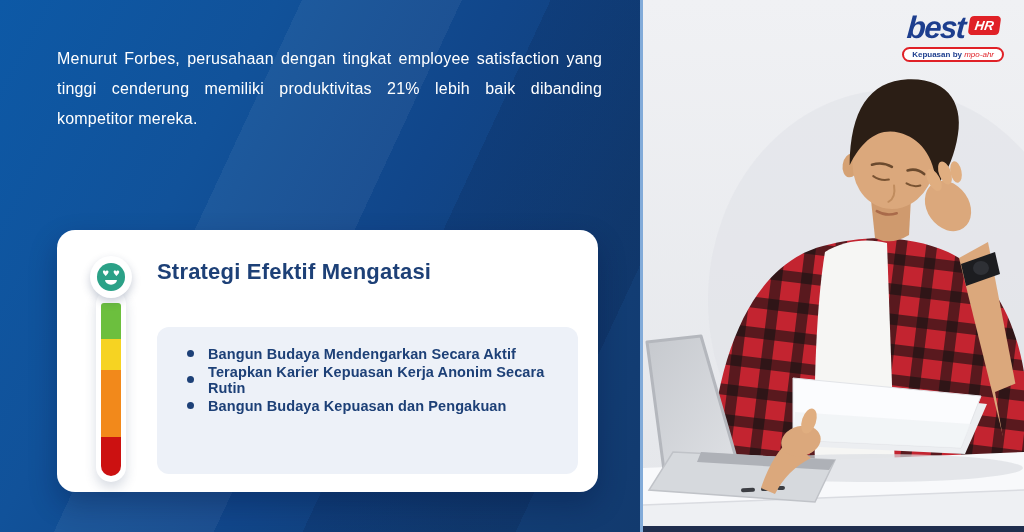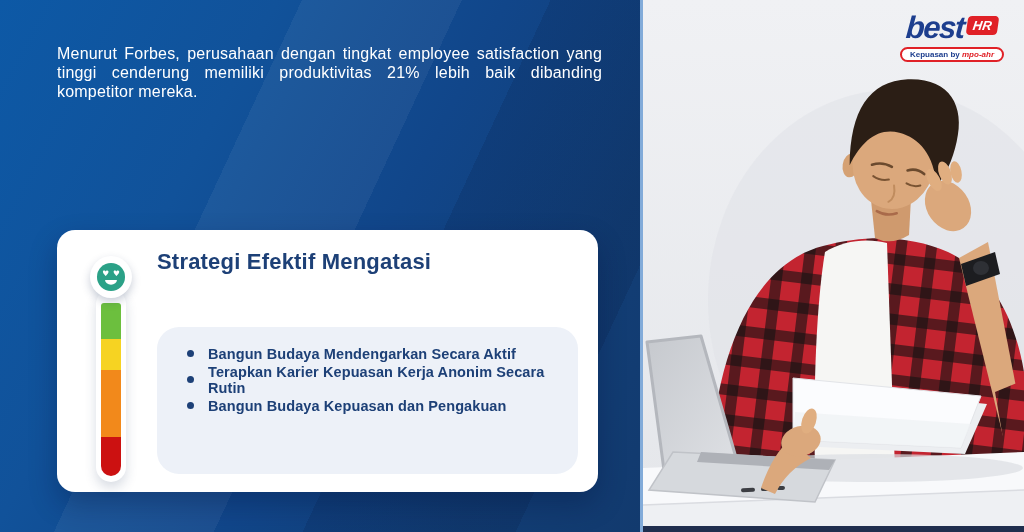--- a/index.html
+++ b/index.html
@@ -16,38 +16,38 @@
     overflow:hidden;
   }
   .left-panel::before {
     content:""; position:absolute; inset:0;
     background:linear-gradient(115deg, transparent 34%, rgba(255,255,255,.05) 34%, rgba(255,255,255,.05) 52%, transparent 52%),
                linear-gradient(115deg, transparent 62%, rgba(0,10,40,.12) 62%, rgba(0,10,40,.12) 86%, transparent 86%);
     pointer-events:none;
   }
   .copy { position:absolute; left:57px; top:44px; width:545px; color:#ffffff; }
   .para {
-    font-size:16px; line-height:19px; font-weight:500; letter-spacing:.2px;
+    font-size:16px; line-height:30px; font-weight:500; letter-spacing:.2px;
     text-align:justify; color:#fff;
   }
   .para + .para { margin-top:26px; }
 
   
   .card {
     position:absolute; left:57px; top:230px; width:541px; height:262px;
     background:#ffffff; border-radius:18px;
     box-shadow:0 12px 28px rgba(0,18,55,.30);
   }
   .card-title {
-    position:absolute; left:100px; top:15px;
+    position:absolute; left:100px; top:25px;
     font-size:22px; line-height:33px; font-weight:700; color:#1d4077; letter-spacing:.2px;
   }
   .bullet-panel {
     position:absolute; left:100px; top:97px; width:421px; height:147px;
-    background:#edf1f8; border-radius:22px; list-style:none;
+    background:#edf1f8; border-radius:12px; list-style:none;
     padding:15px 18px 0 30px;
   }
   .bullet-panel li {
     display:flex; align-items:center; gap:14px;
     height:23px; margin-bottom:3px;
     font-size:14.5px; font-weight:700; color:#1d4077; letter-spacing:.1px;
   }
   .dot { width:7px; height:7px; border-radius:50%; background:#1d4077; flex:0 0 7px; }
 
   
@@ -83,21 +83,21 @@
   .logo-hr {
     margin-top:3px; background:#e02127; color:#fff;
     font-size:13px; font-weight:800; font-style:italic;
     padding:2px 6px; border-radius:4px; transform:skewX(-8deg);
   }
   .logo-pill {
     display:inline-block; margin-top:3px; background:#fff;
     border:2px solid #e02127; border-radius:9px; padding:1px 8px;
     font-size:8px; font-weight:700; color:#1d3e8e; white-space:nowrap;
   }
-  .pill-brand { color:#e02127; font-style:italic; font-weight:700; }
+  .pill-brand { color:#e02127; font-style:italic; font-weight:400; }
 </style>
 </head>
 <body>
 
 <div class="stage">
 
   <section class="left-panel">
     <div class="copy">
       <p class="para">Menurut Forbes, perusahaan dengan tingkat employee satisfaction yang tinggi cenderung memiliki produktivitas 21% lebih baik dibanding kompetitor mereka.</p>
     </div>

